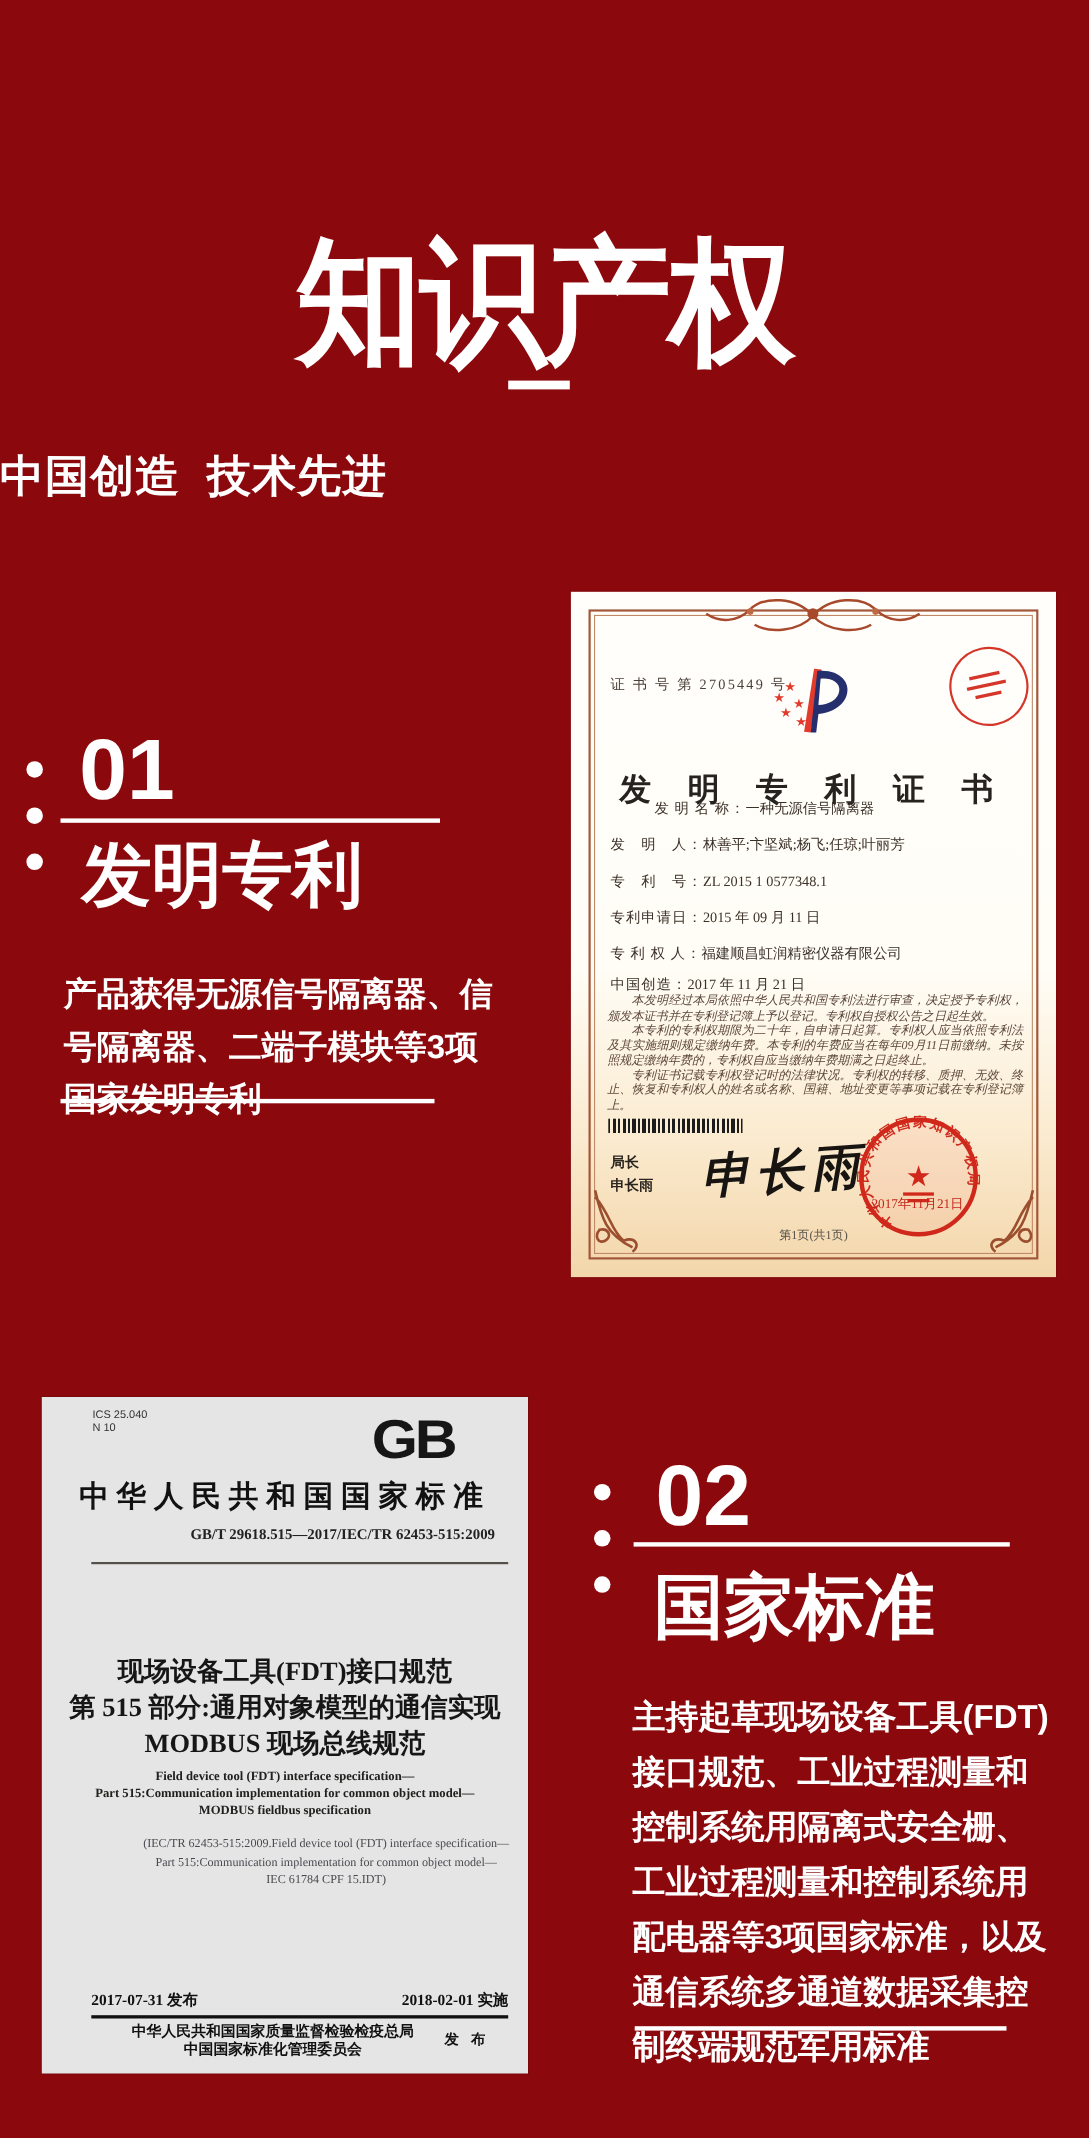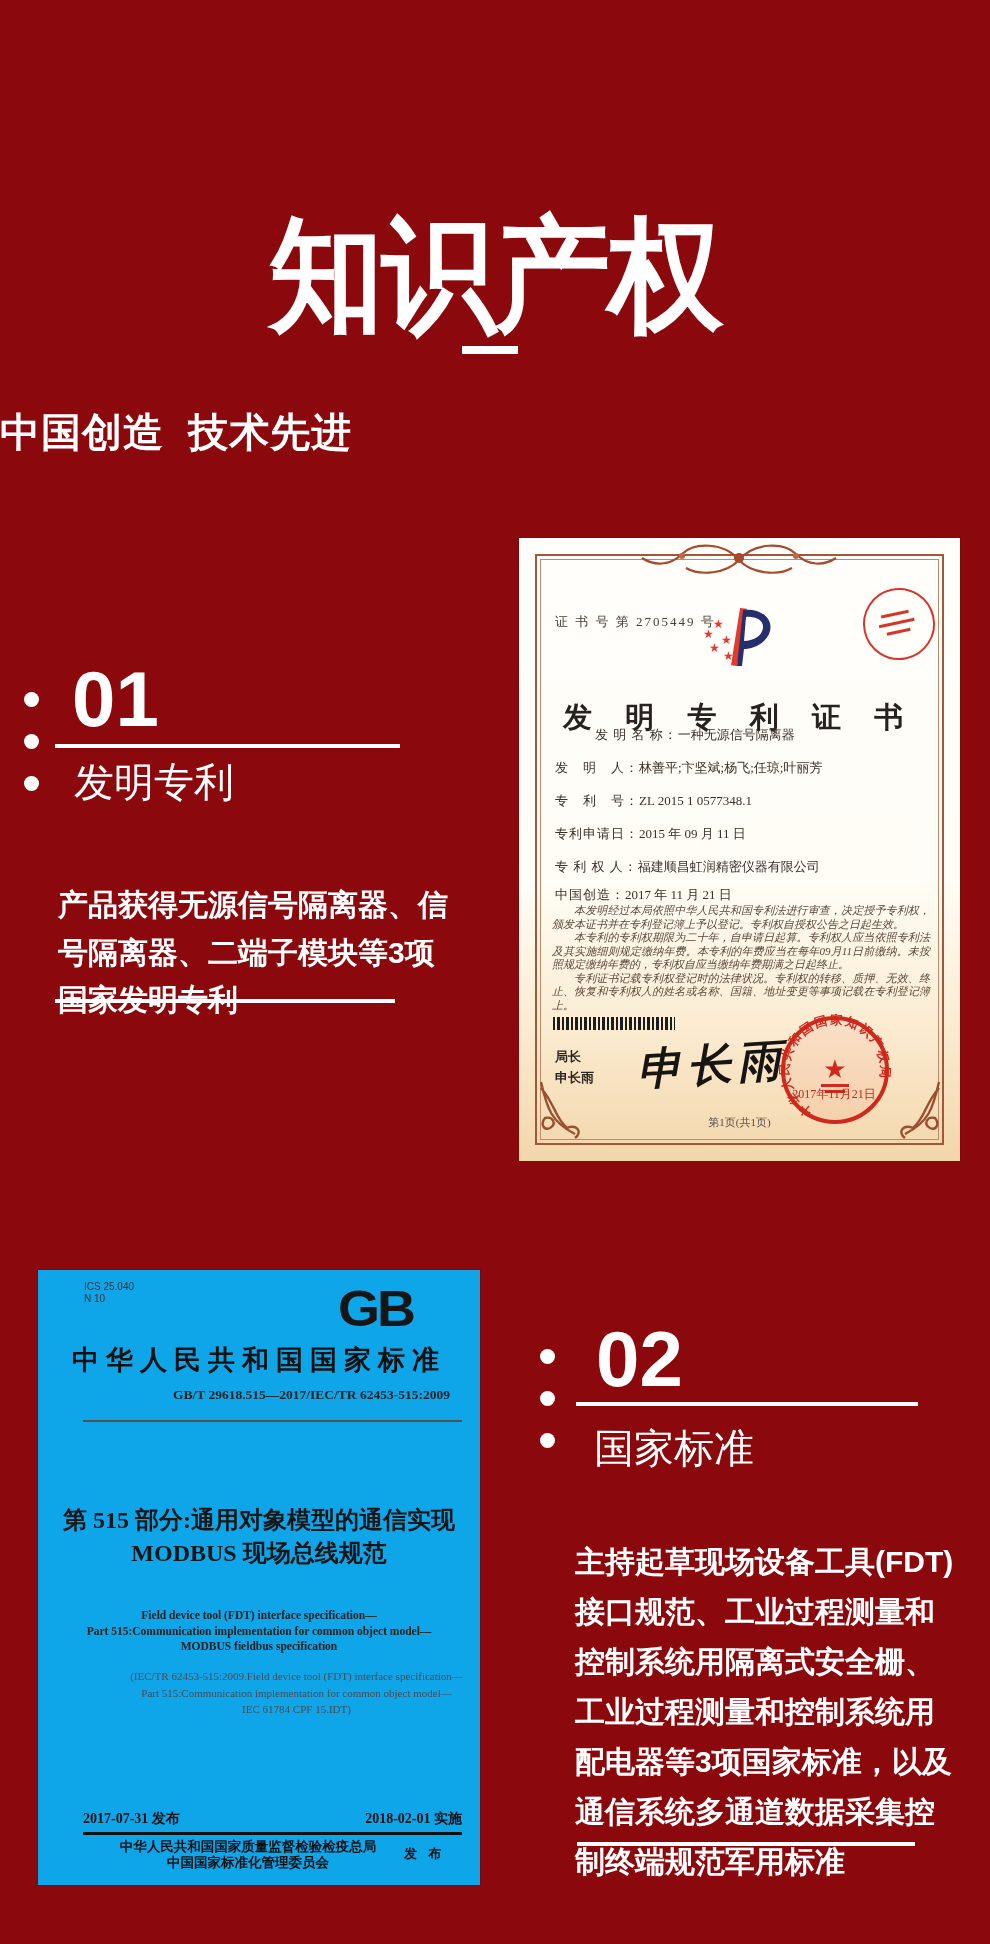--- a/index.html
+++ b/index.html
@@ -17,21 +17,21 @@
   }
   .title-divider{top:346px;left:462px;width:56px;height:8px;background:#fff;}
   .page-subtitle{
     top:405px;left:0;width:990px;text-align:left;color:#fff;
     font-size:40px;font-weight:700;white-space:pre;letter-spacing:1px;
   }
   
   .dot{width:15px;height:15px;border-radius:50%;background:#fff;}
   .sec-number{color:#fff;font-size:78px;font-weight:900;line-height:1;}
   .sec-underline{background:#fff;height:4px;}
-  .sec-heading{color:#fff;font-size:40px;font-weight:400;line-height:1.1;}
+  .sec-heading{color:#fff;font-size:64px;font-weight:700;line-height:1.1;}
   .sec-body{color:#fff;font-weight:600;margin-top:45px;}
   .sec-body div{white-space:nowrap;}
   #s1-body{top:836px;left:58px;font-size:30px;line-height:47.5px;}
   #s2-body{top:1492px;left:575px;font-size:30px;line-height:50px;}
   .sec-endline{background:#fff;height:3.5px;}
   
   .certificate{
     top:538px;left:519px;width:441px;height:623px;
     background:linear-gradient(180deg,#fffefb 0%,#fffdf6 55%,#fbecd2 78%,#f3d6aa 100%);
     font-family:"Liberation Serif",serif;color:#3b3430;
@@ -53,21 +53,21 @@
   .signature{top:494px;left:118px;width:260px;font-size:44px;font-weight:700;font-style:italic;
     color:#171412;transform:rotate(-4deg);letter-spacing:6px;}
   .big-seal{top:476px;left:260px;width:112px;height:112px;}
   .seal-date{top:548px;left:250px;width:130px;text-align:center;font-size:12px;font-weight:400;color:#c3271c;}
   .page-note{top:577px;left:0;width:441px;text-align:center;font-size:11px;color:#55504a;}
   .agency-seal{top:50px;left:344px;width:68px;height:68px;border:2.5px solid #d4372a;border-radius:50%;
     transform:rotate(-12deg);}
   .agency-seal i{position:absolute;background:#d4372a;display:block;}
   
   .gbdoc{
-    top:1270px;left:38px;width:442px;height:615px;background:#0ea5e9;
+    top:1270px;left:38px;width:442px;height:615px;background:#e5e5e5;
     font-family:"Liberation Serif",serif;color:#1d1d1f;
     box-shadow:0 0 0 1px rgba(0,0,0,.1);
   }
   .gb-ics{top:11px;left:46px;font-size:10px;line-height:12px;color:#333;font-family:"Liberation Sans",sans-serif;}
   .gb-logo{top:8px;left:300px;width:100px;font-size:54px;font-weight:900;color:#161616;
     font-family:"Liberation Sans",sans-serif;letter-spacing:-3px;transform:scaleY(.92);}
   .gb-heading{top:72px;left:0;width:442px;text-align:center;font-size:27px;font-weight:700;
     letter-spacing:7px;color:#111;white-space:nowrap;}
   .gb-stdno{top:117px;left:0;width:412px;text-align:right;font-size:13.5px;font-weight:700;color:#222;}
   .gb-rule{top:150px;left:45px;width:379px;height:1.5px;background:#55504a;}
@@ -208,20 +208,21 @@
   <div class="abs gbdoc">
     <div class="abs gb-ics">
       <div>ICS 25.040</div>
       <div>N 10</div>
     </div>
     <div class="abs gb-logo">GB</div>
     <div class="abs gb-heading">中华人民共和国国家标准</div>
     <div class="abs gb-stdno">GB/T 29618.515—2017/IEC/TR 62453-515:2009</div>
     <div class="abs gb-rule"></div>
     <div class="abs gb-title">
+      <div>现场设备工具(FDT)接口规范</div>
       <div>第 515 部分:通用对象模型的通信实现</div>
       <div>MODBUS 现场总线规范</div>
     </div>
     <div class="abs gb-en">
       <div>Field device tool (FDT) interface specification—</div>
       <div>Part 515:Communication implementation for common object model—</div>
       <div>MODBUS fieldbus specification</div>
     </div>
     <div class="abs gb-iec">
       <div>(IEC/TR 62453-515:2009.Field device tool (FDT) interface specification—</div>

